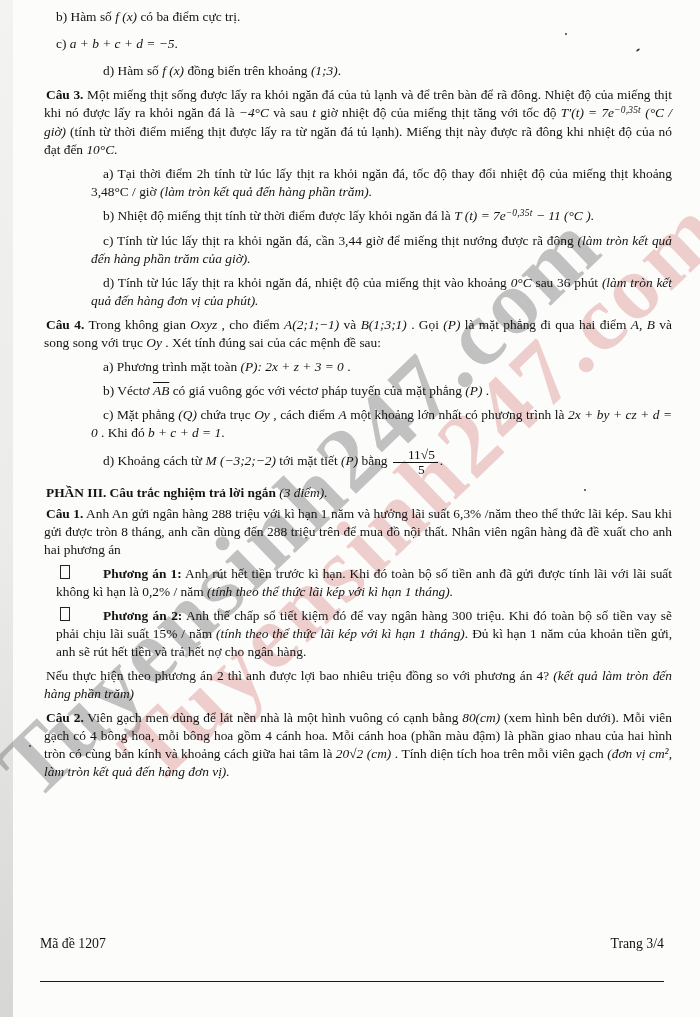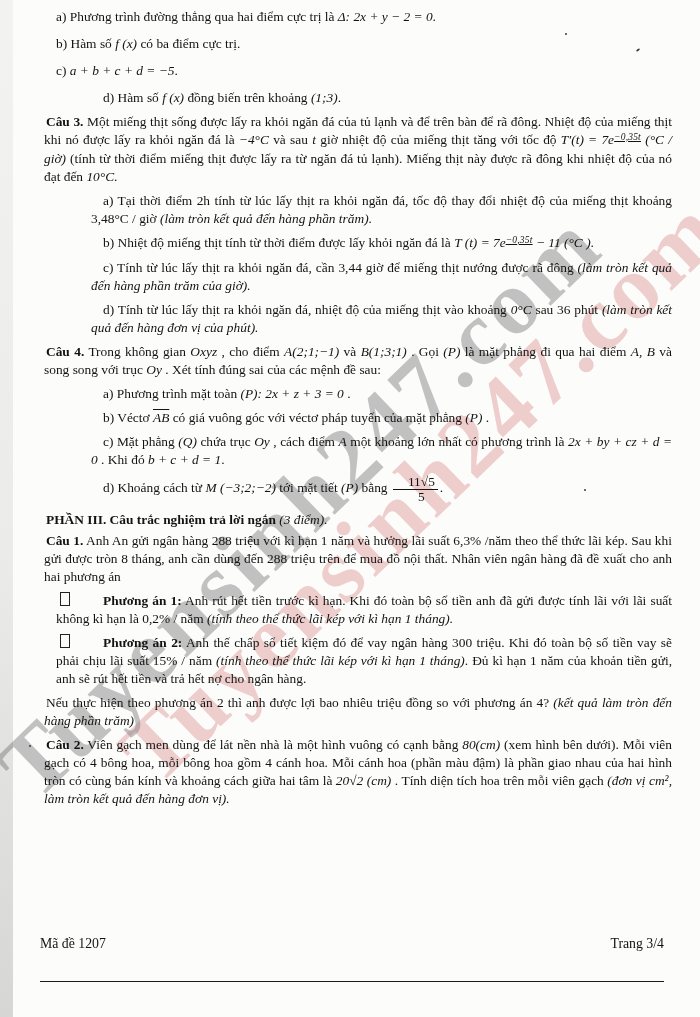--- a/index.html
+++ b/index.html
@@ -19,21 +19,21 @@
   p.blk{margin:0 0 6px 0;}
   p.item{text-indent:12px;margin-left:47px;}
   p.item-wide{text-indent:12px;margin-bottom:9px;}
   p.para{text-indent:2px;}
   p.heading{text-indent:2px;margin:7px 0 3px 0;}
   p.option{text-indent:4px;margin-left:12px;}
   .sg-n{}
   .sg-b{font-weight:700;}
   .sg-i{font-style:italic;}
   .sg-m{font-style:italic;}
-  .sg-sup{font-style:italic;font-size:9.5px;position:relative;top:-4.5px;letter-spacing:.2px;text-decoration:underline;}
+  .sg-sup{font-style:italic;font-size:9.5px;position:relative;top:-4.5px;letter-spacing:.2px;}
   .sg-ol{font-style:italic;text-decoration:overline;}
   .frac{display:inline-block;vertical-align:-9px;text-align:center;line-height:1.05;margin:0 2px;}
   .frac .num{display:block;border-bottom:1.2px solid #131313;padding:0 3px;}
   .frac .den{display:block;}
   .cbx{display:inline-block;width:8px;height:12px;border:1.4px solid #222;margin-right:33px;vertical-align:-1px;}
   .watermark{
     position:absolute;white-space:nowrap;z-index:1;line-height:1;
     font-family:"Liberation Serif",serif;font-weight:700;font-size:92px;letter-spacing:4px;
     transform-origin:0 50%;transform:rotate(-44deg);
   }
@@ -53,21 +53,20 @@
 </head>
 <body>
 
 <div class="page">
   <div class="edge-shadow"></div>
 
   <div class="watermark wm-pink" style="color: rgb(217, 133, 133);">Tuyensinh247.com</div>
   <div class="watermark wm-gray" style="color: rgb(136, 136, 138);">Tuyensinh247.com</div>
 
   <div class="content" id="exam-content">
-      <p class="blk item-wide"><span class="sg-n">a) Phương trình đường thẳng qua hai điểm cực trị là </span><span class="sg-m">Δ: 2x + y − 2 = 0</span><span class="sg-n">.</span></p>
       <p class="blk item-wide"><span class="sg-n">b) Hàm số </span><span class="sg-m">f (x)</span><span class="sg-n"> có ba điểm cực trị.</span></p>
       <p class="blk item-wide"><span class="sg-n">c) </span><span class="sg-m">a + b + c + d = −5</span><span class="sg-n">.</span></p>
       <p class="blk item"><span class="sg-n">d) Hàm số </span><span class="sg-m">f (x)</span><span class="sg-n"> đồng biến trên khoảng </span><span class="sg-m">(1;3)</span><span class="sg-n">.</span></p>
       <p class="blk para"><span class="sg-b">Câu 3.</span><span class="sg-n"> Một miếng thịt sống được lấy ra khỏi ngăn đá của tủ lạnh và để trên bàn để rã đông. Nhiệt độ của miếng thịt khi nó được lấy ra khỏi ngăn đá là </span><span class="sg-m">−4°C</span><span class="sg-n"> và sau </span><span class="sg-m">t</span><span class="sg-n"> giờ nhiệt độ của miếng thịt tăng với tốc độ </span><span class="sg-m">T′(t) = 7e</span><span class="sg-sup">−0,35t</span><span class="sg-m"> (°C / giờ)</span><span class="sg-n"> (tính từ thời điểm miếng thịt được lấy ra từ ngăn đá tủ lạnh). Miếng thịt này được rã đông khi nhiệt độ của nó đạt đến </span><span class="sg-m">10°C</span><span class="sg-n">.</span></p>
       <p class="blk item"><span class="sg-n">a) Tại thời điểm 2h tính từ lúc lấy thịt ra khỏi ngăn đá, tốc độ thay đổi nhiệt độ của miếng thịt khoảng 3,48°C / giờ </span><span class="sg-i">(làm tròn kết quả đến hàng phần trăm).</span></p>
       <p class="blk item"><span class="sg-n">b) Nhiệt độ miếng thịt tính từ thời điểm được lấy khỏi ngăn đá là </span><span class="sg-m">T (t) = 7e</span><span class="sg-sup">−0,35t</span><span class="sg-m"> − 11 (°C )</span><span class="sg-n">.</span></p>
       <p class="blk item"><span class="sg-n">c) Tính từ lúc lấy thịt ra khỏi ngăn đá, cần 3,44 giờ để miếng thịt nướng được rã đông </span><span class="sg-i">(làm tròn kết quả đến hàng phần trăm của giờ).</span></p>
       <p class="blk item"><span class="sg-n">d) Tính từ lúc lấy thịt ra khỏi ngăn đá, nhiệt độ của miếng thịt vào khoảng </span><span class="sg-m">0°C</span><span class="sg-n"> sau 36 phút </span><span class="sg-i">(làm tròn kết quả đến hàng đơn vị của phút).</span></p>
       <p class="blk para"><span class="sg-b">Câu 4.</span><span class="sg-n"> Trong không gian </span><span class="sg-m">Oxyz</span><span class="sg-n"> , cho điểm </span><span class="sg-m">A(2;1;−1)</span><span class="sg-n"> và </span><span class="sg-m">B(1;3;1)</span><span class="sg-n"> . Gọi </span><span class="sg-m">(P)</span><span class="sg-n"> là mặt phẳng đi qua hai điểm </span><span class="sg-m">A, B</span><span class="sg-n"> và song song với trục </span><span class="sg-m">Oy</span><span class="sg-n"> . Xét tính đúng sai của các mệnh đề sau:</span></p>
       <p class="blk item"><span class="sg-n">a) Phương trình mặt toàn </span><span class="sg-m">(P): 2x + z + 3 = 0</span><span class="sg-n"> .</span></p>

